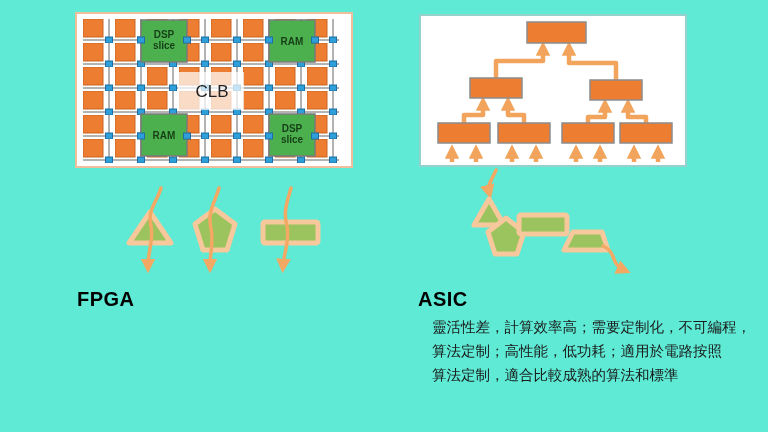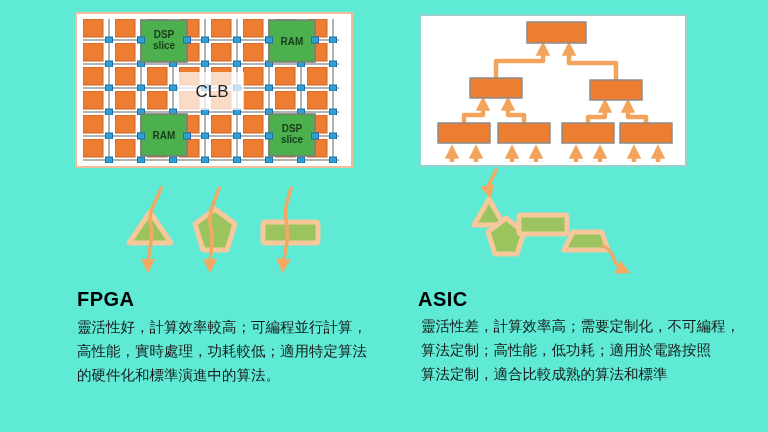--- a/index.html
+++ b/index.html
@@ -130,26 +130,21 @@
       <path d="M496,2 C493,10 487,16 489,24" fill="none" stroke="#F3A964" stroke-width="3.5" stroke-linecap="round" marker-end="url(#ahFlow)"></path>
       <polygon points="489,31 504,57 474,57" fill="#9CC45E" stroke="#F7C89B" stroke-width="5" stroke-linejoin="round"></polygon>
       <polygon points="506,50 524,64 517,86 495,86 488,64" fill="#9CC45E" stroke="#F7C89B" stroke-width="5" stroke-linejoin="round"></polygon>
       <rect x="519" y="47" width="48" height="19" rx="2" fill="#9CC45E" stroke="#F7C89B" stroke-width="5"></rect>
       <polygon points="573,64 602,64 608,82 564,82" fill="#9CC45E" stroke="#F7C89B" stroke-width="5" stroke-linejoin="round"></polygon>
       <path d="M603,78 C617,84 610,96 624,102" fill="none" stroke="#F3A964" stroke-width="3.5" stroke-linecap="round" marker-end="url(#ahFlow)"></path>
     </g>
   </svg>
 
   <div class="heading" style="left:77px;">FPGA</div>
-  <div class="desc" style="left:77px;">
-    <div>靈活性好，計算效率較高；可編程並行計算，</div>
-    <div>高性能，實時處理，功耗較低；適用特定算法</div>
-    <div>的硬件化和標準演進中的算法。</div>
-  </div>
 
   <div class="heading" style="left:418px;text-align:center;">ASIC</div>
-  <div class="desc" style="left:421px;font-family:Liberation Mono, monospace;">
+  <div class="desc" style="left:432px;">
     <div>靈活性差，計算效率高；需要定制化，不可編程，</div>
     <div>算法定制；高性能，低功耗；適用於電路按照</div>
     <div>算法定制，適合比較成熟的算法和標準</div>
   </div>
 
 </div>
 
 </body></html>

